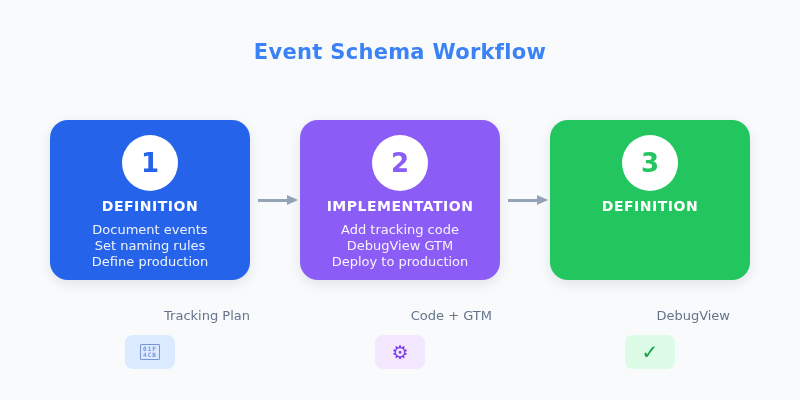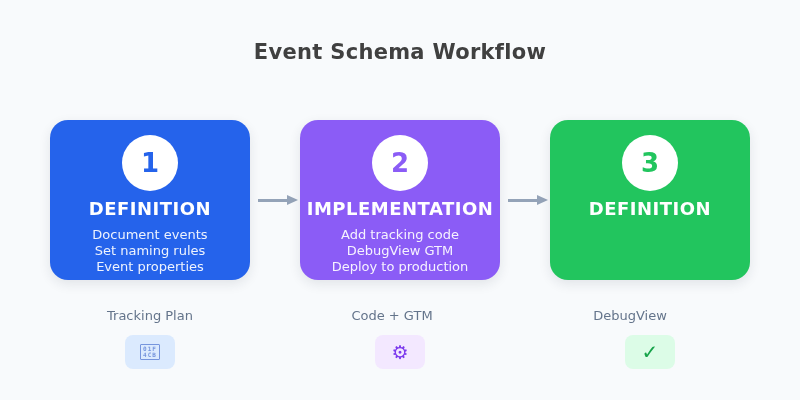--- a/index.html
+++ b/index.html
@@ -15,21 +15,21 @@
   }
 
   .page-title {
     position: absolute;
     top: 40px;
     left: 0;
     width: 800px;
     text-align: center;
     font-size: 21px;
     font-weight: bold;
-    color: #404040;
+    color: #3b82f6;
     letter-spacing: 0.3px;
   }
 
   .step-card {
     position: absolute;
     top: 120px;
     width: 200px;
     height: 160px;
     border-radius: 18px;
     text-align: center;
@@ -50,21 +50,21 @@
     align-items: center;
     justify-content: center;
     font-size: 26px;
     font-weight: bold;
   }
   .c1 .step-circle { color: #2563eb; }
   .c2 .step-circle { color: #8b5cf6; }
   .c3 .step-circle { color: #22c55e; }
 
   .step-title {
-    font-size: 18px;
+    font-size: 14px;
     font-weight: bold;
     letter-spacing: 0.5px;
   }
 
   .step-details {
     margin-top: 8px;
     font-size: 13px;
     line-height: 16px;
     color: rgba(255, 255, 255, 0.92);
   }
@@ -93,21 +93,21 @@
     height: 0;
     border-top: 5px solid transparent;
     border-bottom: 5px solid transparent;
     border-left: 11px solid #94a3b8;
   }
 
   .tool-label {
     position: absolute;
     top: 308px;
     width: 200px;
-    text-align: center;
+    text-align: right;
     font-size: 13px;
     color: #64748b;
   }
   .tool-label.t1 { left: 50px; }
   .tool-label.t2 { left: 292px; }
   .tool-label.t3 { left: 530px; }
 
   .icon-chip {
     position: absolute;
     top: 335px;
@@ -148,21 +148,21 @@
   <div class="page-title">Event Schema Workflow</div>
 
   <div class="step-card c1">
     <div class="step-circle">
       <span>1</span>
     </div>
     <div class="step-title">DEFINITION</div>
     <div class="step-details">
       <div>Document events</div>
       <div>Set naming rules</div>
-      <div>Event properties</div>
+      <div>Define production</div>
     </div>
   </div>
 
   <div class="flow-arrow a1">
     <div class="shaft"></div>
     <div class="head"></div>
   </div>
 
   <div class="step-card c2">
     <div class="step-circle">

